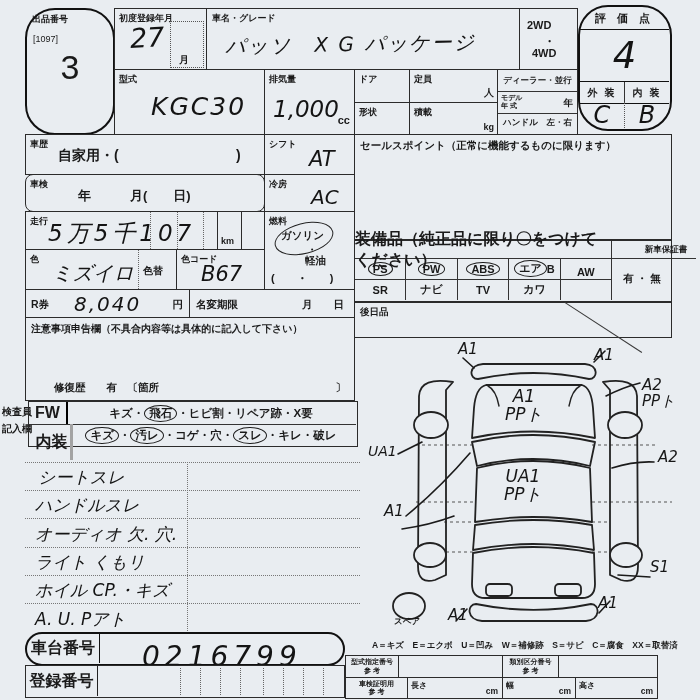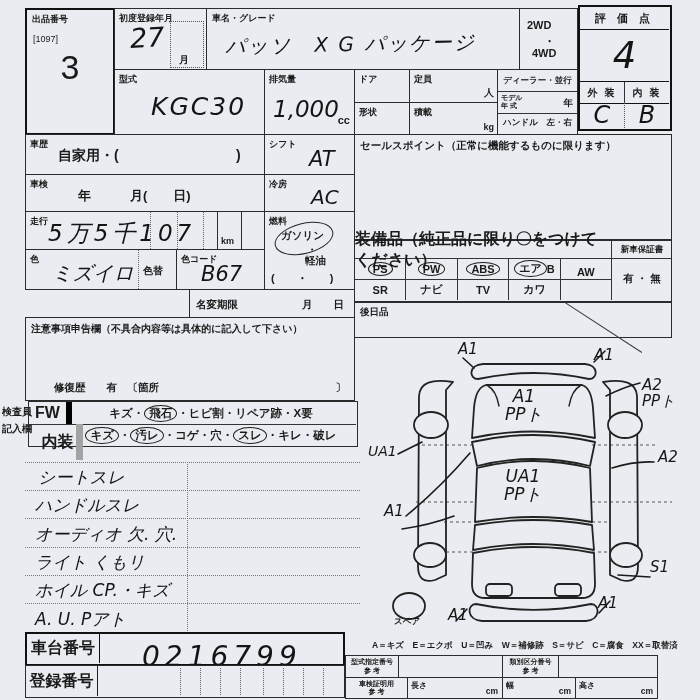--- a/index.html
+++ b/index.html
@@ -1,19 +1,19 @@
 <!DOCTYPE html>
 <html><head>
 <meta charset="utf-8">
 <style>
   html,body{margin:0;padding:0;background:#dfe4e8;}
   .sheet{position:relative;width:700px;height:700px;background:#e9edf1;
          font-family:"Liberation Sans","DejaVu Sans",sans-serif;color:#1a1a1a;overflow:hidden;}
   .cell{position:absolute;border:1px solid #2b2b2b;box-sizing:border-box;}
-  .thick{border-width:2.5px;border-color:#111;}
+  .thick{border-width:2.5px;border-color:#111;border-radius:30px;}
   .lab{position:absolute;font-size:9px;font-weight:bold;}
   .txt{position:absolute;}
   .b{font-weight:bold;}
   .hw{font-family:"DejaVu Sans",sans-serif;font-style:italic;color:#141414;}
   .circ{display:inline-block;border:1.6px solid #1d1d1d;border-radius:50%;padding:0 4px;}
   .dotv{position:absolute;width:0;border-left:1.5px dotted #666;}
   .doth{position:absolute;height:0;border-top:1.5px dotted #777;}
   .ctr{display:flex;align-items:center;justify-content:center;}
   .dlab{position:absolute;font-family:"DejaVu Sans",sans-serif;font-style:italic;color:#161616;
         font-size:15px;line-height:1.05;white-space:nowrap;}
@@ -97,21 +97,21 @@
   <div class="cell" style="left:25px;top:134px;width:240px;height:41px;">
     <div class="lab" style="left:4px;top:3px;">車歴</div>
     <div class="txt b" style="left:32px;top:12px;font-size:14px;">自家用・(</div>
     <div class="txt b" style="left:210px;top:12px;font-size:14px;">)</div>
   </div>
   <div class="cell" style="left:264px;top:134px;width:91px;height:41px;">
     <div class="lab" style="left:4px;top:3px;">シフト</div>
     <div class="txt hw" style="left:44px;top:12px;font-size:21px;">AT</div>
   </div>
 
-  <div class="cell" style="left:25px;top:174px;width:240px;height:38px;">
+  <div class="cell" style="left:25px;top:174px;width:240px;height:38px;border-radius:8px;">
     <div class="lab" style="left:4px;top:3px;">車検</div>
     <div class="txt b" style="left:52px;top:12px;font-size:13px;">年　　　月(　　日)</div>
   </div>
   <div class="cell" style="left:264px;top:174px;width:91px;height:38px;">
     <div class="lab" style="left:4px;top:3px;">冷房</div>
     <div class="txt hw" style="left:46px;top:10px;font-size:20px;">AC</div>
   </div>
 
   <div class="cell" style="left:25px;top:211px;width:193px;height:39px;">
     <div class="lab" style="left:4px;top:3px;">走行</div>
@@ -138,47 +138,52 @@
     <div class="lab" style="left:4px;top:3px;">色</div>
     <div class="txt hw" style="left:26px;top:10px;font-size:20px;">ミズイロ</div>
   </div>
   <div class="dotv" style="left:138px;top:250px;height:39px;"></div>
   <div class="txt b" style="left:143px;top:264px;font-size:10px;">色替</div>
   <div class="cell" style="left:176px;top:249px;width:89px;height:41px;">
     <div class="lab" style="left:4px;top:3px;">色コード</div>
     <div class="txt hw" style="left:24px;top:12px;font-size:21px;">B67</div>
   </div>
 
+  <div class="cell" style="left:25px;top:289px;width:165px;height:29px;">
+    <div class="txt b" style="left:5px;top:8px;font-size:10.5px;">R券</div>
+    <div class="txt hw" style="left:48px;top:2px;font-size:20px;letter-spacing:2px;">8,040</div>
+    <div class="txt b" style="right:6px;top:8px;font-size:10.5px;">円</div>
+  </div>
   <div class="cell" style="left:189px;top:289px;width:166px;height:29px;">
     <div class="txt b" style="left:6px;top:8px;font-size:10.5px;">名変期限</div>
     <div class="txt b" style="right:10px;top:8px;font-size:10.5px;">月　　日</div>
   </div>
 
   <div class="cell" style="left:25px;top:317px;width:330px;height:84px;border-width:1.5px;">
     <div class="txt b" style="left:5px;top:4px;font-size:10px;">注意事項申告欄（不具合内容等は具体的に記入して下さい）</div>
     <div class="txt b" style="left:28px;bottom:5px;font-size:10.5px;">修復歴　　有　〔箇所</div>
     <div class="txt b" style="right:8px;bottom:5px;font-size:10.5px;">〕</div>
   </div>
 
   <div class="txt b" style="left:2px;top:405px;font-size:10px;">検査員</div>
   <div class="txt b" style="left:2px;top:422px;font-size:10px;">記入欄</div>
   <div class="cell" style="left:28px;top:401px;width:330px;height:46px;">
-    <div style="position:absolute;left:0;top:0;width:37px;height:22px;border-right:6px solid #000000;border-bottom:1px solid #333;" class="ctr b">FW</div>
+    <div style="position:absolute;left:0;top:0;width:37px;height:22px;border-right:2px solid #000000;border-bottom:1px solid #333;" class="ctr b">FW</div>
     <div style="position:absolute;left:37px;top:0;width:290px;height:22px;border-bottom:1px solid #333;display:flex;align-items:center;justify-content:center;font-size:11.5px;font-weight:bold;white-space:nowrap;">
       <span>キズ</span>
         <span>・</span>
         <span class="circ">飛石</span>
         <span>・</span>
         <span>ヒビ割</span>
         <span>・</span>
         <span>リペア跡</span>
         <span>・</span>
         <span>X要</span>
     </div>
-    <div style="position:absolute;left:10px;top:22px;width:37px;height:36px;border-right:7px solid #a3a3a3;" class="ctr b">内装</div>
+    <div style="position:absolute;left:4px;top:22px;width:37px;height:36px;border-right:3px solid #a3a3a3;" class="ctr b">内装</div>
     <div style="position:absolute;left:37px;top:22px;width:290px;height:23px;display:flex;align-items:center;justify-content:center;font-size:11.5px;font-weight:bold;white-space:nowrap;">
       <span class="circ">キズ</span>
         <span>・</span>
         <span class="circ">汚レ</span>
         <span>・</span>
         <span>コゲ</span>
         <span>・</span>
         <span>穴</span>
         <span>・</span>
         <span class="circ">スレ</span>
@@ -218,21 +223,21 @@
   <div class="dotv" style="left:283px;top:668px;height:27px;"></div>
   <div class="dotv" style="left:303px;top:668px;height:27px;"></div>
   <div class="dotv" style="left:323px;top:668px;height:27px;"></div>
 
   <div class="cell" style="left:354px;top:134px;width:318px;height:106px;">
     <div class="txt b" style="left:5px;top:4px;font-size:10.5px;">セールスポイント（正常に機能するものに限ります）</div>
   </div>
 
   <div class="cell" style="left:354px;top:240px;width:318px;height:62px;">
     <div style="position:absolute;left:0;top:0;width:256px;height:17px;border-bottom:1px solid #333;" class="ctr b">装備品（純正品に限り〇をつけてください）</div>
-    <div style="position:absolute;left:256px;top:0;width:60px;height:17px;border-left:1px solid #333;border-bottom:1px solid #333;font-size:8.5px;" class="ctr b">新車保証書</div>
+    <div style="position:absolute;left:256px;top:0;width:60px;height:17px;border-left:1px solid #333;border-bottom:1px solid #333;font-size:8.5px;padding-left:24px;" class="ctr b">新車保証書</div>
     <div style="position:absolute;left:0;top:17px;width:256px;height:21px;border-bottom:1px solid #333;display:flex;font-size:11px;font-weight:bold;">
       <div class="ctr" style="width:20%;border-right:1px solid #333;">
           <span class="circ">PS</span>
         </div>
       <div class="ctr" style="width:20%;border-right:1px solid #333;">
           <span class="circ">PW</span>
         </div>
       <div class="ctr" style="width:20%;border-right:1px solid #333;">
           <span class="circ">ABS</span>
         </div>

